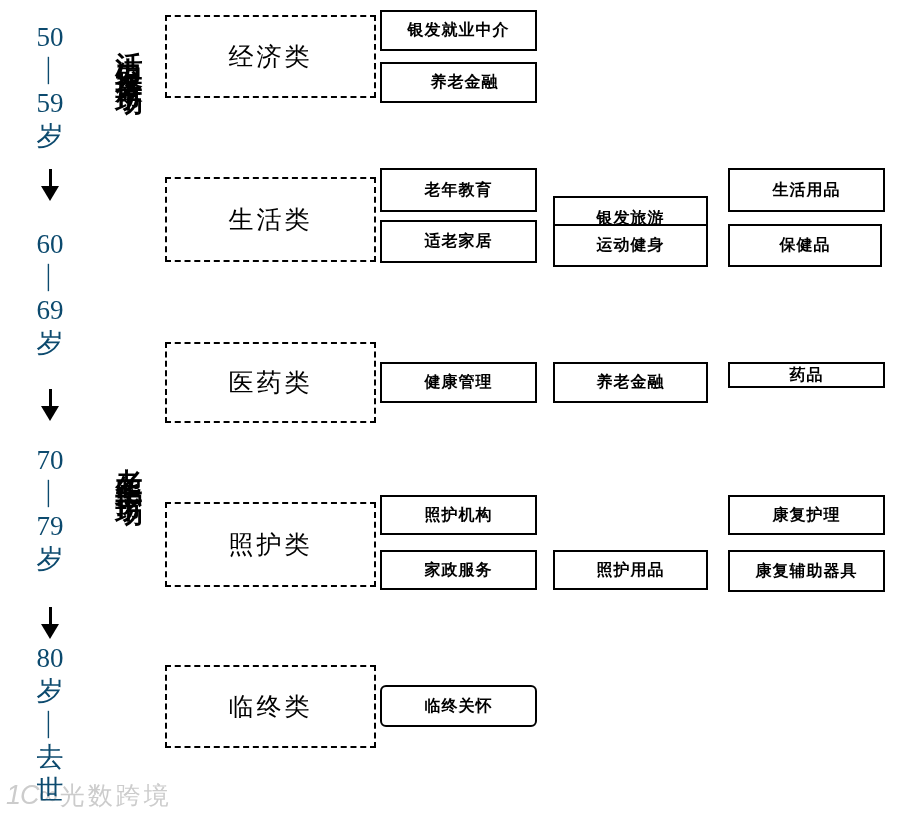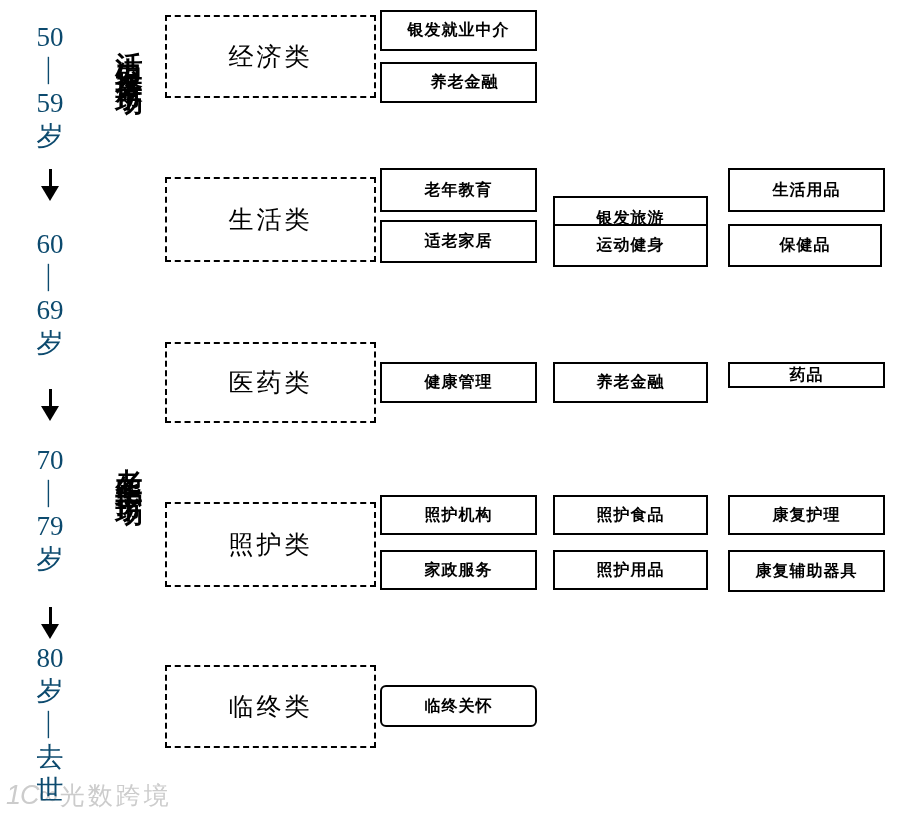--- a/index.html
+++ b/index.html
@@ -163,23 +163,20 @@
   <div class="item-box" style="left:553px; top:362px; width:155px; height:41px;">
     <span class="item-label">养老金融</span>
   </div>
   <div class="item-box" style="left:728px; top:362px; width:157px; height:26px;">
     <span class="item-label">药品</span>
   </div>
 
   <div class="item-box" style="left:380px; top:495px; width:157px; height:40px;">
     <span class="item-label">照护机构</span>
   </div>
-  <div class="item-box" style="left:553px; top:495px; width:155px; height:40px;">
-    <span class="item-label">照护食品</span>
-  </div>
   <div class="item-box" style="left:728px; top:495px; width:157px; height:40px;">
     <span class="item-label">康复护理</span>
   </div>
 
   <div class="item-box" style="left:380px; top:550px; width:157px; height:40px;">
     <span class="item-label">家政服务</span>
   </div>
   <div class="item-box" style="left:553px; top:550px; width:155px; height:40px;">
     <span class="item-label">照护用品</span>
   </div>

